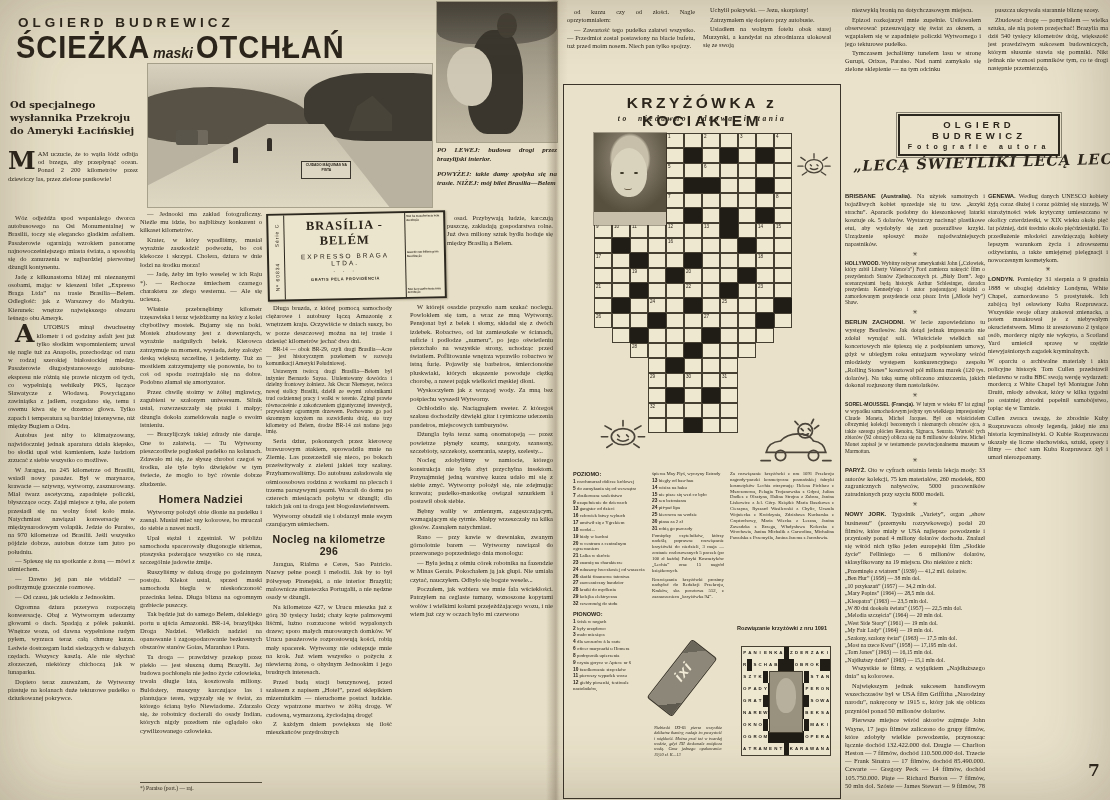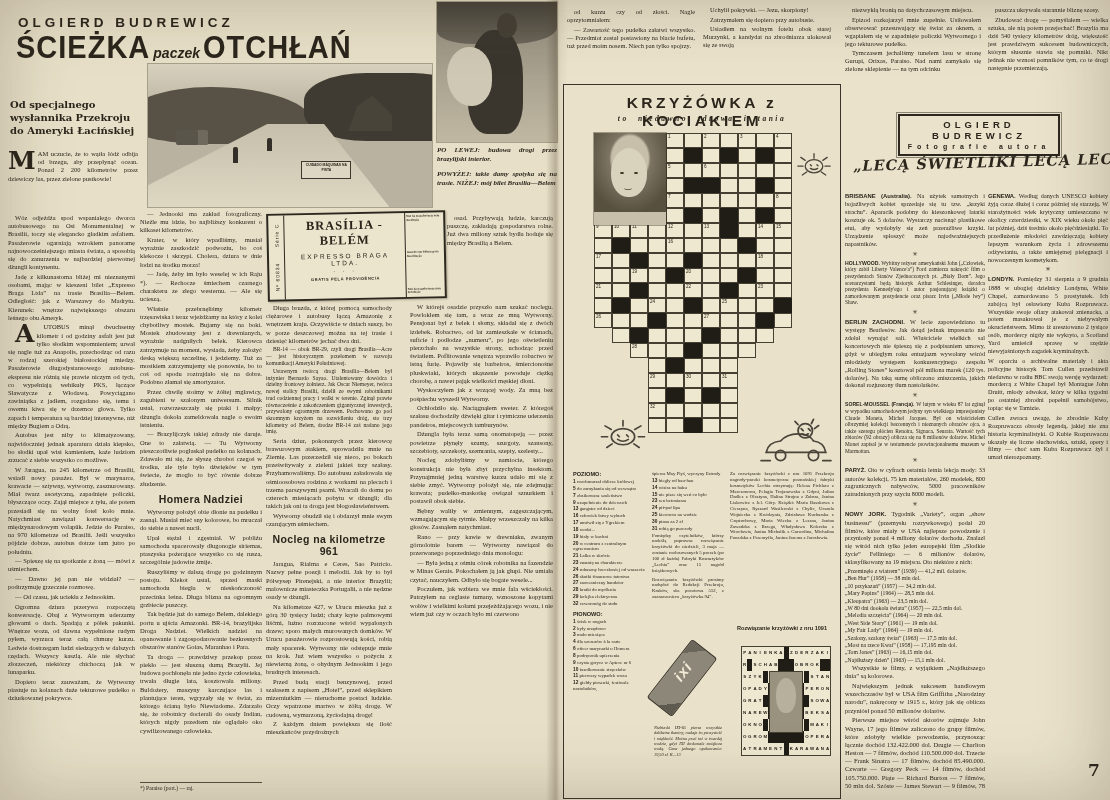--- a/index.html
+++ b/index.html
@@ -105,21 +105,21 @@
   .strip .para{font-size:6.4px;}
 </style>
 </head>
 <body>
 
 <div id="canvas">
   <div class="rp-bg"></div>
 
   <div class="abs author" style="left:18px;top:15px;">OLGIERD BUDREWICZ</div>
   <div class="abs headline" style="left:16px;top:32px;">
-    <span>ŚCIEŻKA</span><span class="mid">paczek</span><span>OTCHŁAŃ</span>
+    <span>ŚCIEŻKA</span><span class="mid">maski</span><span>OTCHŁAŃ</span>
   </div>
   <div class="abs standfirst" style="left:10px;top:98px;width:132px;">Od specjalnego wysłannika Przekroju do Ameryki Łacińskiej</div>
 
   <div class="photo" style="left:148px;top:64px;width:284px;height:143px;">
     <div class="p1-sky"></div>
     <div class="p1-hill"></div>
     <div class="p1-trees"></div>
     <div class="p1-road"></div>
     <div class="p1-crane"></div>
     <div class="p1-truck"></div>
@@ -192,21 +192,21 @@
   </div>
 
   <div class="col" style="left:266px;top:304px;width:126px;height:494px;">
     <div>
         <p class="para">Długa bruzda, z której pomocą samochody ciężarowe i autobusy łączą Amazonię z wnętrzem kraju. Oczywiście w dniach suszy, bo w porze deszczowej można na tej trasie i dziesięć kilometrów jechać dwa dni.</p>
         <p class="para sm">BR-14 — obok BR-29, czyli drogi Brasilia—Acre — jest historycznym przełomem w rozwoju komunikacji Ameryki Południowej.</p>
         <p class="para sm">Ustawnym twórcą drogi Brasilia—Belem był inżynier Bernardo Sayao. Utalentowany dowódca i dzielny frontowy żołnierz. Jak Oscar Niemeyer, twórca nowej stolicy Brasilii, dzielił ze swymi robotnikami trud codziennej pracy i walki w terenie. Zginął prawie równocześnie z zakończeniem gigantycznej inwestycji, przywalony ogromnym drzewem. Pochowano go pod skromnym krzyżem na rozwidleniu dróg, sto trzy kilometry od Belem, drodze BR-14 zaś nadano jego imię.</p>
         <p class="para">Seria dziur, pokonanych przez kierowcę brawurowym atakiem, sprowadziła mnie na Ziemię. Las przerzedził się nieco, po bokach prześwitywały z zieleni jakieś trzy szałasy. Przyhamowaliśmy. Do autobusu załadowała się ośmioosobowa rodzina z workami na plecach i trzema parszywymi psami. Wracali do domu po czterech miesiącach pobytu w dżungli; dla takich jak oni ta droga jest błogosławieństwem.</p>
         <p class="para">Wytworny obudził się i obdarzył mnie swym czarującym uśmiechem.</p>
       </div>
-    <div class="h2">Nocleg na kilometrze 961</div>
+    <div class="h2">Nocleg na kilometrze 296</div>
     <div>
         <p class="para">Jaragua, Rialma e Ceres, Sao Patricio. Nazwy pełne poezji i melodii. Jak by to był Półwysep Pirenejski, a nie interior Brazylii; malownicze miasteczka Portugalii, a nie nędzne osady w dżungli.</p>
         <p class="para">Na kilometrze 427, w Urucu mieszka już z górą 30 tysięcy ludzi; chaty kryte palmowymi liśćmi, luźno rozrzucone wśród wypalonych drzew; sporo małych murowanych domków. W Urucu pasażerowie rozprostowują kości, robią mały spacerek. Wytworny nie odstępuje mnie na krok. Już wiem wszystko o pożyciu z niewierną żoną, o ohydnym Jednookim i jego brudnych interesach.</p>
         <p class="para">Przed budą stacji benzynowej, przed szałasem z napisem „Hotel”, przed sklepikiem mizerniutkim — nieruchome postaci ludzkie. Oczy wpatrzone martwo w żółtą drogę. W cudowną, wymarzoną, życiodajną drogę!</p>
         <p class="para">Z każdym dniem powiększa się ilość mieszkańców przydrożnych</p>
       </div>
   </div>
 
   <div class="col" style="left:447px;top:214px;width:106px;height:88px;">
       <p class="para">osad. Przybywają ludzie, karczują puszczę, zakładają gospodarstwa rolne. Już dwa miliony sztuk bydła hoduje się między Brasilią a Belem.</p>

